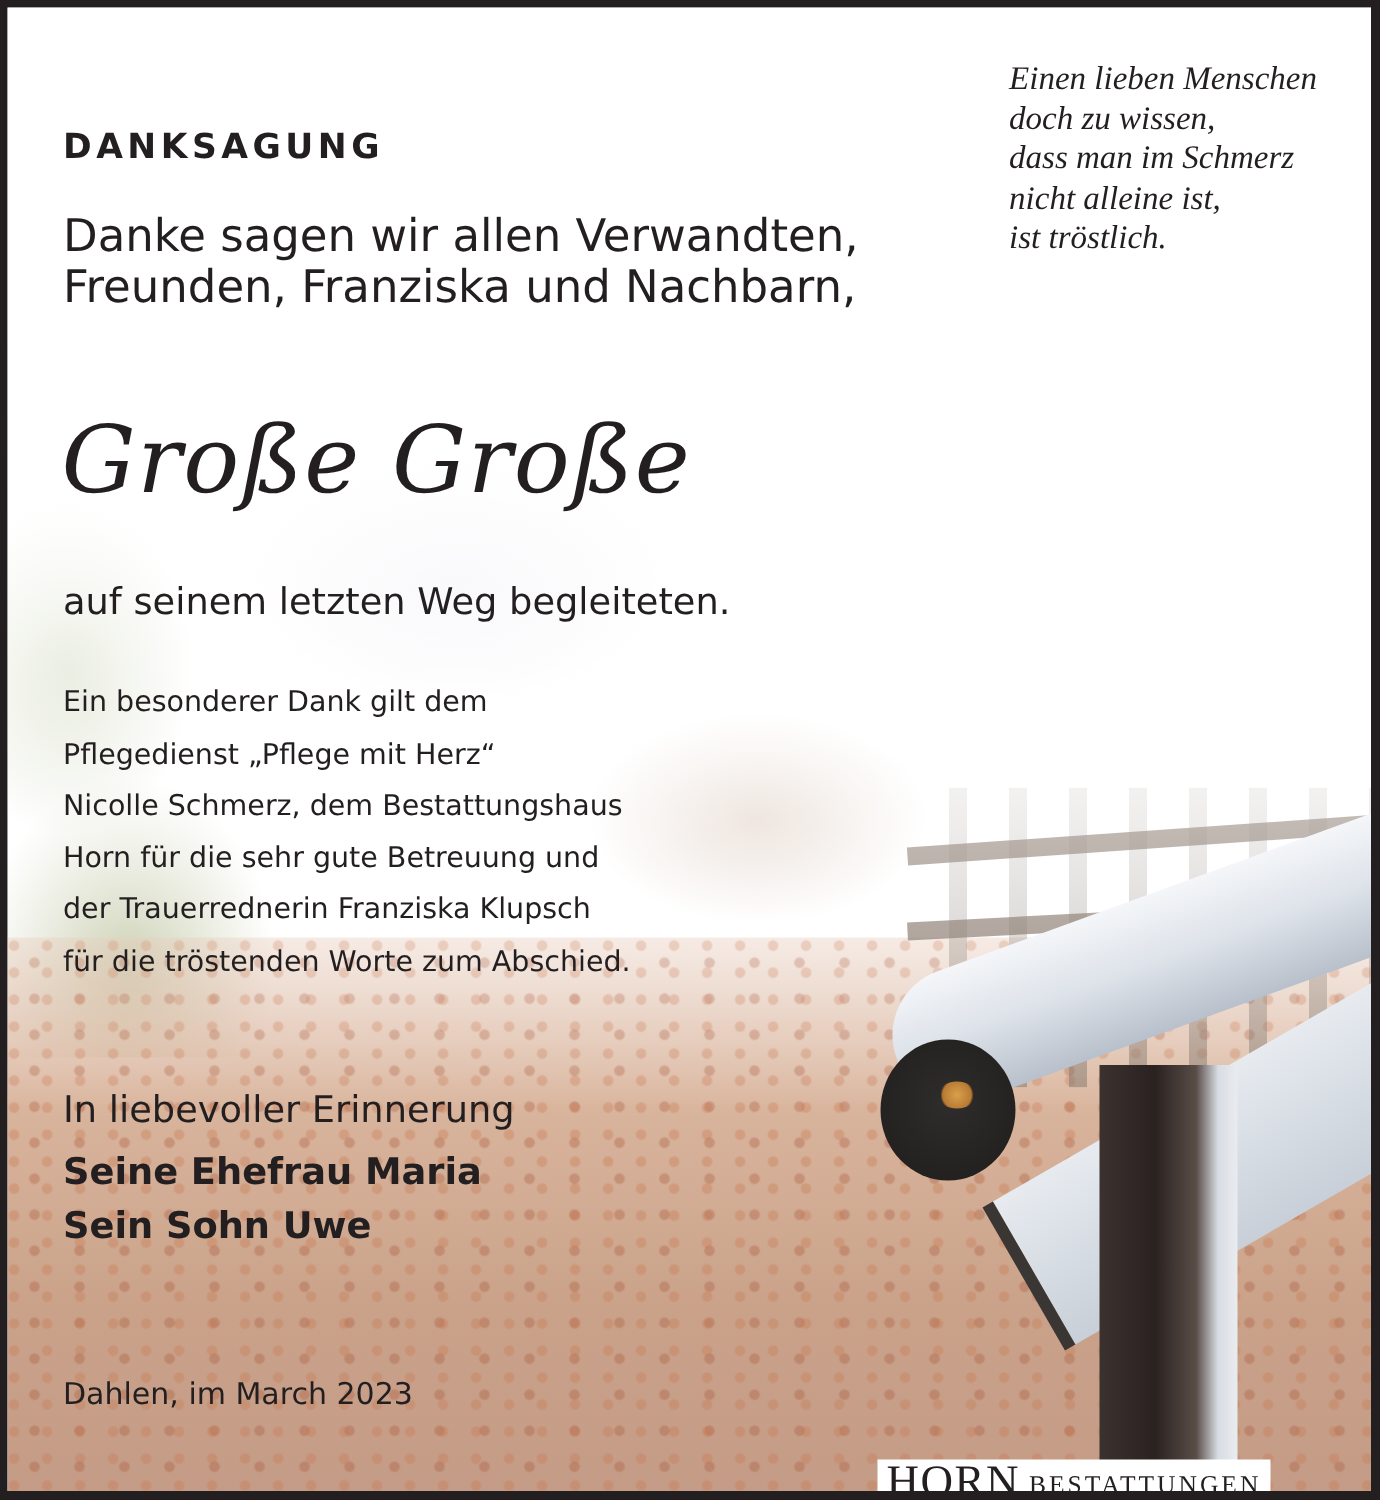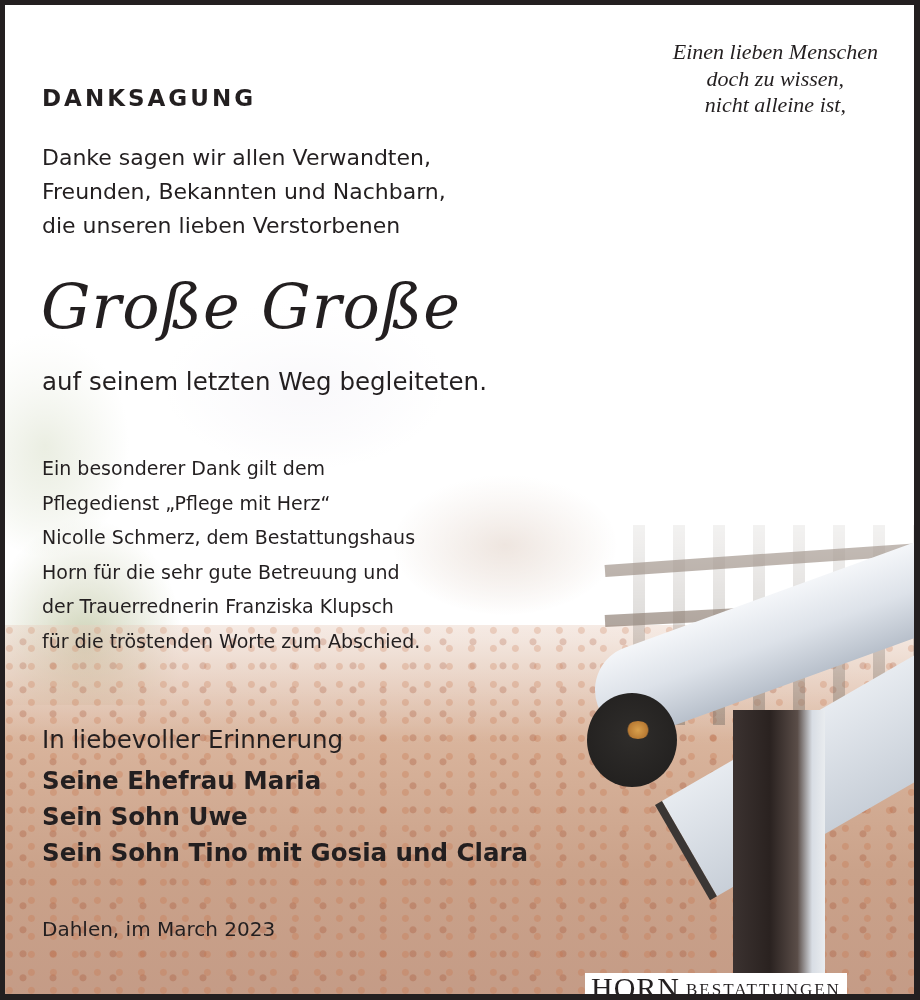--- a/index.html
+++ b/index.html
@@ -89,29 +89,29 @@
   }
 
   
   .content { position: absolute; inset: 0; z-index: 10; }
   .heading {
     position: absolute; left: 37px; top: 80px;
     font-size: 23px; letter-spacing: 3px; font-weight: bold;
   }
   .intro {
     position: absolute; left: 37px; top: 136px;
-    font-size: 22px; line-height: 34px;
+    font-size: 30px; line-height: 34px;
   }
   .name {
     position: absolute; left: 36px; top: 262px;
     font-family: "DejaVu Serif", serif; font-style: italic;
     font-size: 62px; letter-spacing: 1px; line-height: 80px;
   }
   .after-name {
-    position: absolute; left: 37px; top: 360px;
+    position: absolute; left: 37px; top: 379px;
     font-size: 24.5px; line-height: 34px;
   }
   .thanks {
     position: absolute; left: 37px; top: 446px;
     font-size: 19px; line-height: 34.5px;
   }
   .remember {
     position: absolute; left: 37px; top: 718px;
     font-size: 24.5px; line-height: 34px; text-align: right;
   }
@@ -120,21 +120,21 @@
     font-size: 24.5px; line-height: 36px; font-weight: bold;
   }
   .place-date {
     position: absolute; left: 37px; top: 910px;
     font-size: 20px; line-height: 28px;
   }
   .line { display: block; white-space: nowrap; }
 
   .quote {
     position: absolute; right: 36px; top: 34px;
-    text-align: center;
+    text-align: left;
     font-family: "Liberation Serif", serif; font-style: italic;
     font-size: 22px; line-height: 26.5px;
   }
 
   .logo {
     position: absolute; left: 580px; top: 968px;
     height: 30px; padding: 0 6px 0 6px;
     background: #ffffff;
     display: flex; align-items: flex-end; gap: 6px;
     z-index: 12;
@@ -164,51 +164,51 @@
     <div class="log"></div>
     <div class="log-end"></div>
     <div class="fog"></div>
   </div>
 
   <div class="content">
     <div class="heading">DANKSAGUNG</div>
 
     <div class="intro">
       <span class="line">Danke sagen wir allen Verwandten,</span>
-      <span class="line">Freunden, Bekannten und Nachbarn,</span>
-      <span class="line">die unseren lieben Verstorbenen</span>
+      <span class="line">Freunden, Franziska und Nachbarn,</span>
     </div>
 
     <div class="name">Große Große</div>
 
     <div class="after-name">auf seinem letzten Weg begleiteten.</div>
 
     <div class="thanks">
       <span class="line">Ein besonderer Dank gilt dem</span>
       <span class="line">Pflegedienst „Pflege mit Herz“</span>
       <span class="line">Nicolle Schmerz, dem Bestattungshaus</span>
       <span class="line">Horn für die sehr gute Betreuung und</span>
       <span class="line">der Trauerrednerin Franziska Klupsch</span>
       <span class="line">für die tröstenden Worte zum Abschied.</span>
     </div>
 
     <div class="remember">In liebevoller Erinnerung</div>
 
     <div class="family">
       <span class="line">Seine Ehefrau Maria</span>
       <span class="line">Sein Sohn Uwe</span>
-      <span class="line">Sein Sohn Tino mit Gosia und Clara</span>
     </div>
 
     <div class="place-date">Dahlen, im March 2023</div>
 
     <div class="quote">
       <span class="line">Einen lieben Menschen</span>
       <span class="line">doch zu wissen,</span>
+      <span class="line">dass man im Schmerz</span>
       <span class="line">nicht alleine ist,</span>
+      <span class="line">ist tröstlich.</span>
     </div>
   </div>
 
   <div class="logo">
     <span class="logo-mark">HORN</span>
     <span class="logo-text">BESTATTUNGEN</span>
   </div>
 </div>
 
 </body></html>

